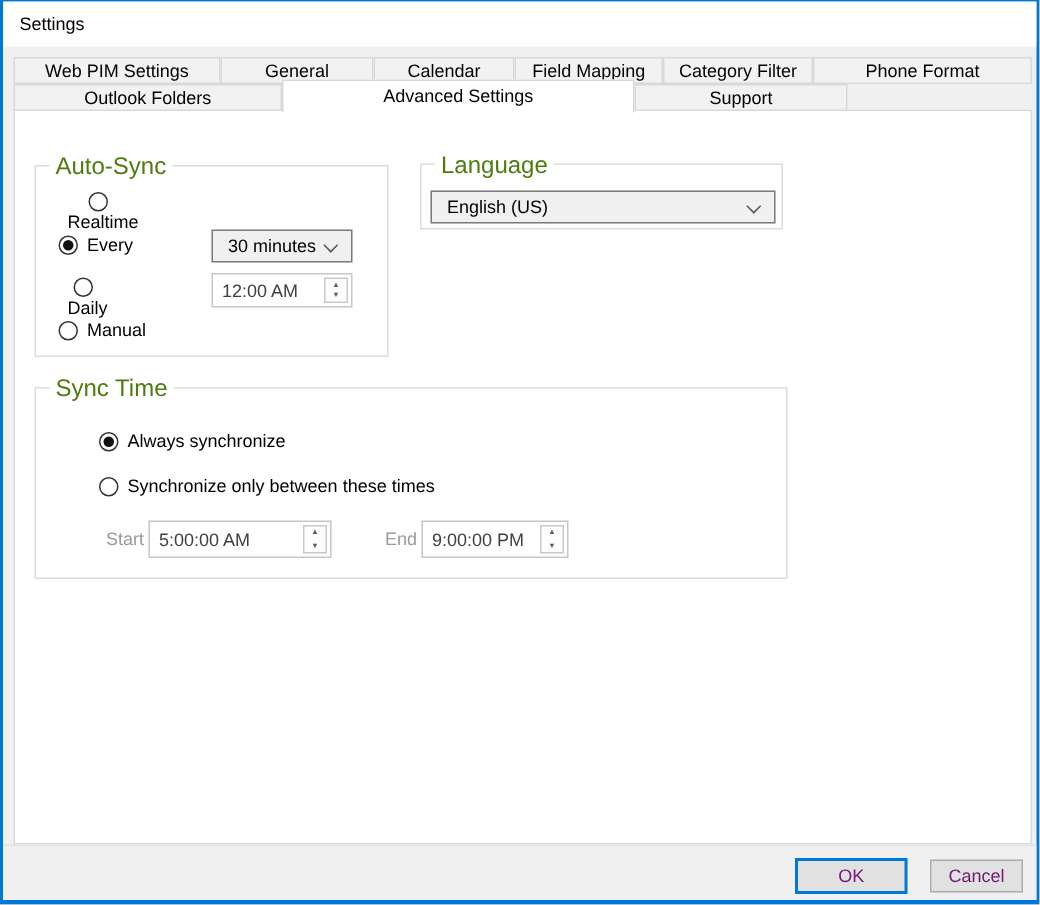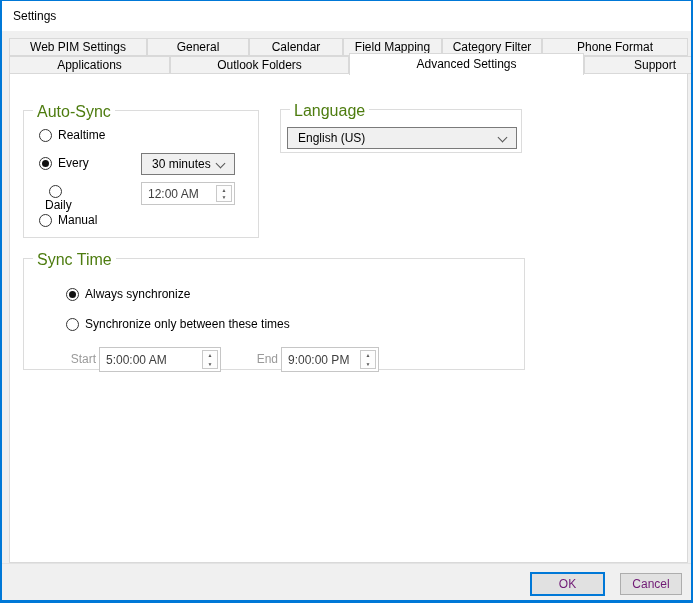--- a/index.html
+++ b/index.html
@@ -100,32 +100,31 @@
   <div class="tabrow tabrow1">
     <div class="tab tw0">Web PIM Settings</div>
     <div class="tab tw1">General</div>
     <div class="tab tw2">Calendar</div>
     <div class="tab tw3">Field Mapping</div>
     <div class="tab tw4">Category Filter</div>
     <div class="tab tw5">Phone Format</div>
   </div>
 
   <div class="tabrow tabrow2">
-    <div class="tab tw6">Applications</div>
     <div class="tab tw7">Outlook Folders</div>
     <div class="tab tw8 active">Advanced Settings</div>
     <div class="tab tw9">Support</div>
   </div>
 
   <div class="tabpage">
 
     <div class="groupbox" style="left:13px; top:36px; width:236px; height:128px;">
       <span class="gb-legend">Auto-Sync</span>
 
-      <div class="radio-row" style="left:15px; top:17px;">
+      <div class="radio-row" style="left:15px; top:17px;flex-direction:column;">
         <span class="radio"></span>
         <span class="radio-label">Realtime</span>
       </div>
 
       <div class="radio-row" style="left:15px; top:45px;">
         <span class="radio checked"></span>
         <span class="radio-label">Every</span>
       </div>
 
       <div class="combo" style="left:117px; top:42px; width:94px; height:22px;">
@@ -153,21 +152,21 @@
     </div>
 
     <div class="groupbox" style="left:270px; top:35px; width:242px; height:44px;">
       <span class="gb-legend">Language</span>
       <div class="combo" style="left:6px; top:17px; width:230px; height:22px;">
         <span class="combo-text">English (US)</span>
         <span class="chev"></span>
       </div>
     </div>
 
-    <div class="groupbox" style="left:13px; top:184px; width:502px; height:112px;">
+    <div class="groupbox" style="left:13px; top:184px; width:502px; height:128px;">
       <span class="gb-legend">Sync Time</span>
 
       <div class="radio-row" style="left:42px; top:28px;">
         <span class="radio checked"></span>
         <span class="radio-label">Always synchronize</span>
       </div>
 
       <div class="radio-row" style="left:42px; top:58px;">
         <span class="radio"></span>
         <span class="radio-label">Synchronize only between these times</span>

